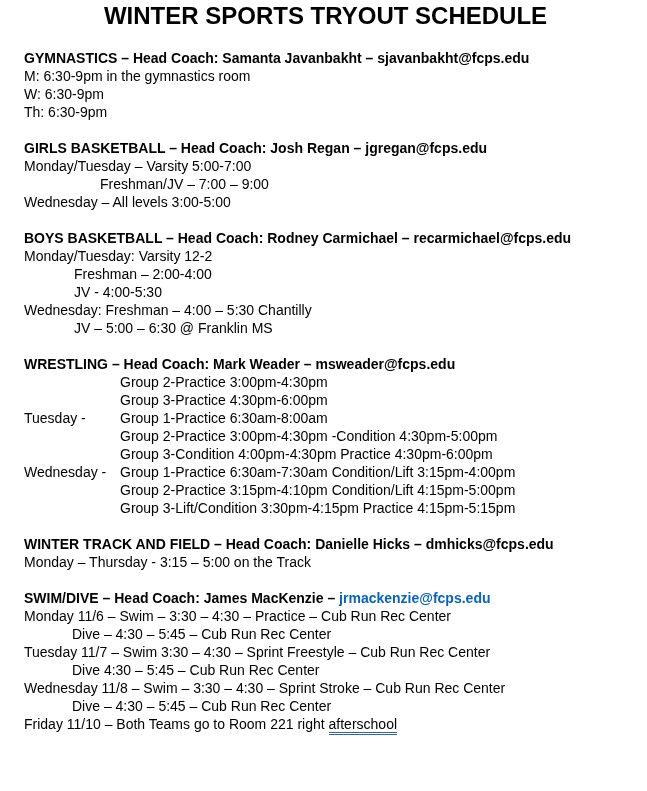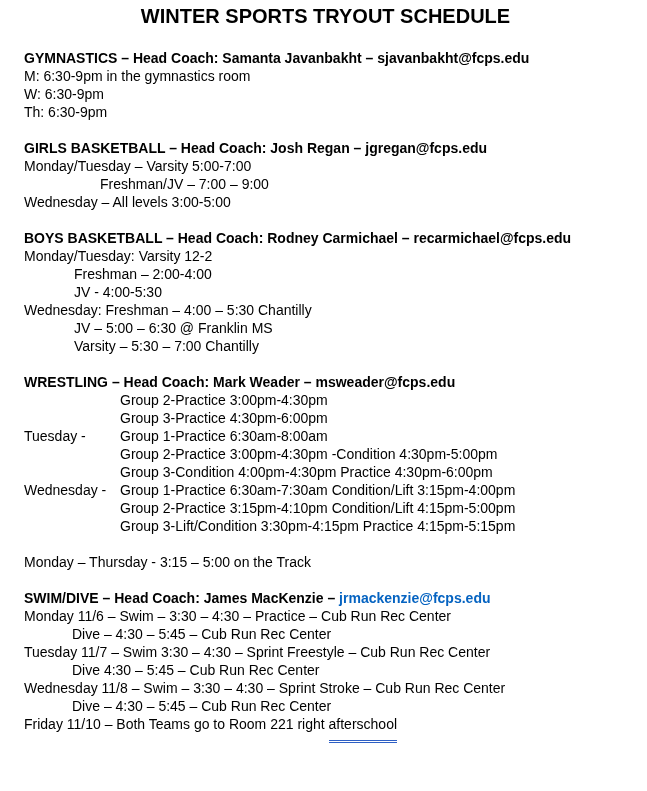--- a/index.html
+++ b/index.html
@@ -4,35 +4,35 @@
 <style>
   html,body{margin:0;padding:0}
   body{
     width:647px;height:791px;overflow:hidden;
     background:#ffffff;color:#000;
     font-family:"Liberation Sans", sans-serif;
     font-size:14px;
   }
   .doc{padding:4px 20px 0 24px}
   .title{
-    font-size:20px;font-weight:700;text-align:center;
+    font-size:24px;font-weight:700;text-align:center;
     margin:0 0 21px 0;line-height:24px;
   }
   .sec{margin-bottom:18px}
   .hdr{font-weight:700;line-height:18px;white-space:pre}
   .line{line-height:18px;white-space:pre}
   .ind-48{margin-left:76px}
   .ind-33{margin-left:50px}
   .ind-73{margin-left:48px}
   .day{display:inline-block;width:96px}
   .email-link{
     color:var(--link-color,#0563C1);
     font-weight:700;cursor:pointer;
   }
-  .flagged{border-bottom:3px double var(--grammar-color,#2E5FC4);padding-bottom:8px}
+  .flagged{border-bottom:3px double var(--grammar-color,#2E5FC4);padding-bottom:0px}
 </style>
 </head>
 <body>
 
 <div class="doc">
 
   <h1 class="title">WINTER SPORTS TRYOUT SCHEDULE</h1>
 
   <section class="sec">
     <div class="hdr">GYMNASTICS – Head Coach: Samanta Javanbakht – sjavanbakht@fcps.edu</div>
@@ -48,36 +48,36 @@
     <div class="line">Wednesday – All levels 3:00-5:00</div>
   </section>
 
   <section class="sec">
     <div class="hdr">BOYS BASKETBALL – Head Coach: Rodney Carmichael – recarmichael@fcps.edu</div>
     <div class="line">Monday/Tuesday: Varsity 12-2</div>
     <div class="line ind-33">Freshman – 2:00-4:00</div>
     <div class="line ind-33">JV - 4:00-5:30</div>
     <div class="line">Wednesday: Freshman – 4:00 – 5:30 Chantilly</div>
     <div class="line ind-33">JV – 5:00 – 6:30 @ Franklin MS</div>
-    <div class="line ind-33">Varsity – 5:30 – 7:00 Chantilly</div>
   </section>
 
   <section class="sec">
     <div class="hdr">WRESTLING – Head Coach: Mark Weader – msweader@fcps.edu</div>
     <div class="line"><span class="day"></span><span>Group 2-Practice 3:00pm-4:30pm</span></div>
     <div class="line"><span class="day"></span><span>Group 3-Practice 4:30pm-6:00pm</span></div>
     <div class="line"><span class="day">Tuesday -</span><span>Group 1-Practice 6:30am-8:00am</span></div>
     <div class="line"><span class="day"></span><span>Group 2-Practice 3:00pm-4:30pm -Condition 4:30pm-5:00pm</span></div>
     <div class="line"><span class="day"></span><span>Group 3-Condition 4:00pm-4:30pm Practice 4:30pm-6:00pm</span></div>
     <div class="line"><span class="day">Wednesday -</span><span>Group 1-Practice 6:30am-7:30am Condition/Lift 3:15pm-4:00pm</span></div>
     <div class="line"><span class="day"></span><span>Group 2-Practice 3:15pm-4:10pm Condition/Lift 4:15pm-5:00pm</span></div>
     <div class="line"><span class="day"></span><span>Group 3-Lift/Condition 3:30pm-4:15pm Practice 4:15pm-5:15pm</span></div>
   </section>
 
   <section class="sec">
+    <div class="hdr">WINTER TRACK AND FIELD – Head Coach: Danielle Hicks – dmhicks@fcps.edu</div>
     <div class="line">Monday – Thursday - 3:15 – 5:00 on the Track</div>
   </section>
 
   <section class="sec">
     <div class="hdr"><span>SWIM/DIVE – Head Coach: James MacKenzie – </span><a class="email-link">jrmackenzie@fcps.edu</a></div>
     <div class="line">Monday 11/6 – Swim – 3:30 – 4:30 – Practice – Cub Run Rec Center</div>
     <div class="line ind-73">Dive – 4:30 – 5:45 – Cub Run Rec Center</div>
     <div class="line">Tuesday 11/7 – Swim 3:30 – 4:30 – Sprint Freestyle – Cub Run Rec Center</div>
     <div class="line ind-73">Dive 4:30 – 5:45 – Cub Run Rec Center</div>
     <div class="line">Wednesday 11/8 – Swim – 3:30 – 4:30 – Sprint Stroke – Cub Run Rec Center</div>

